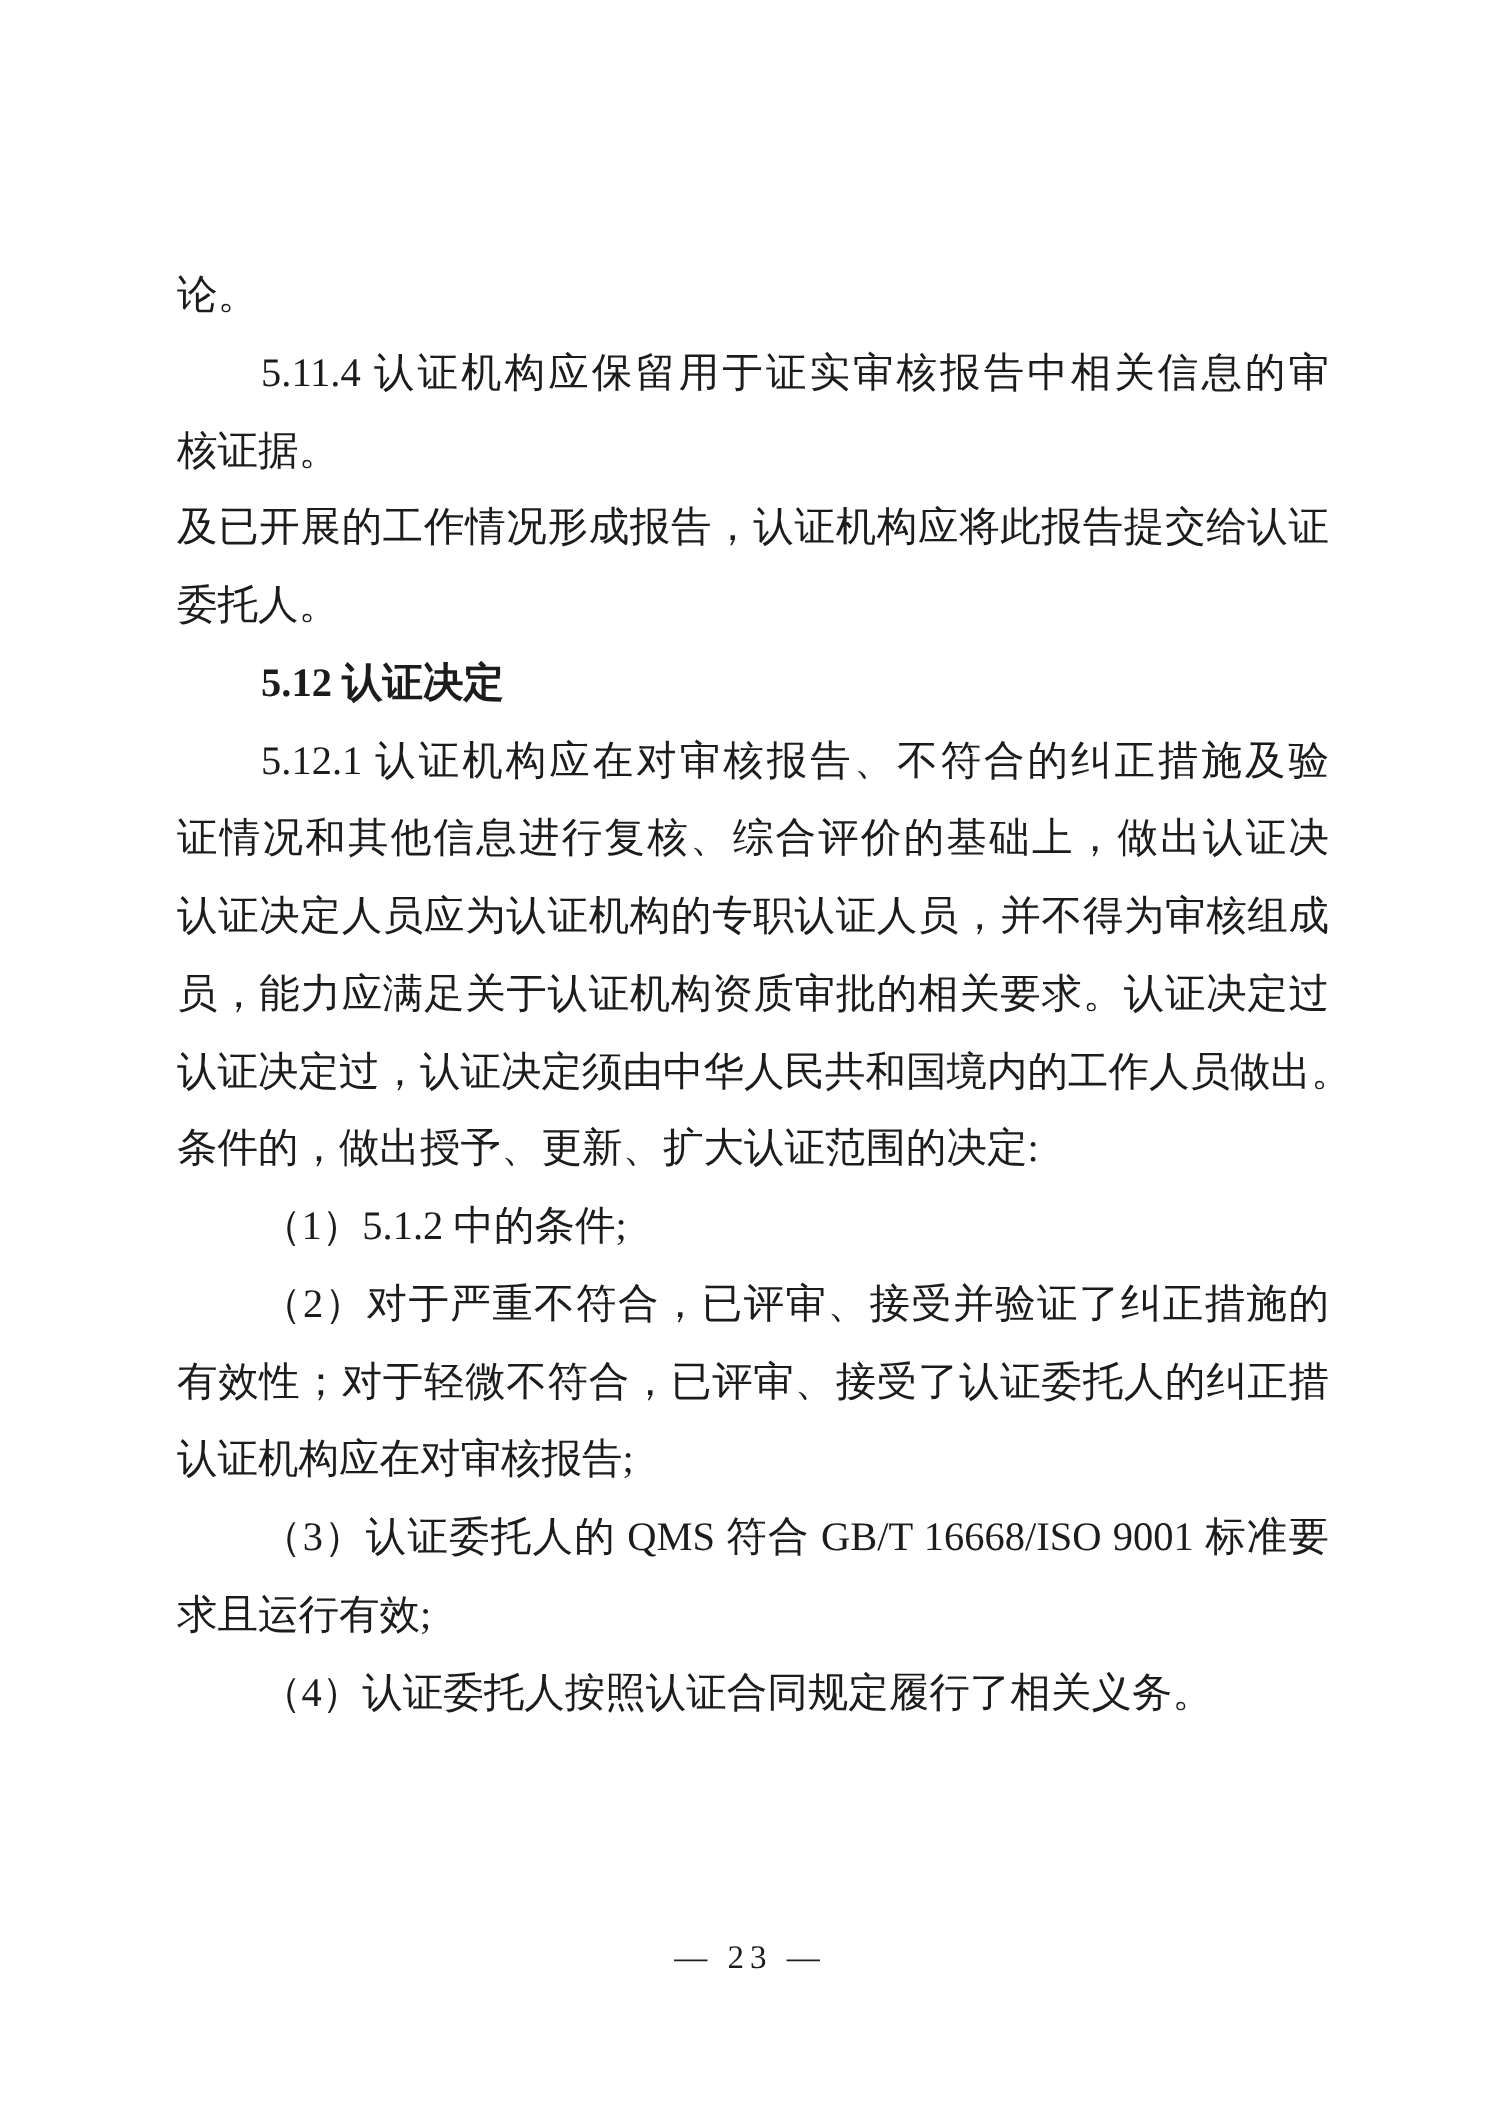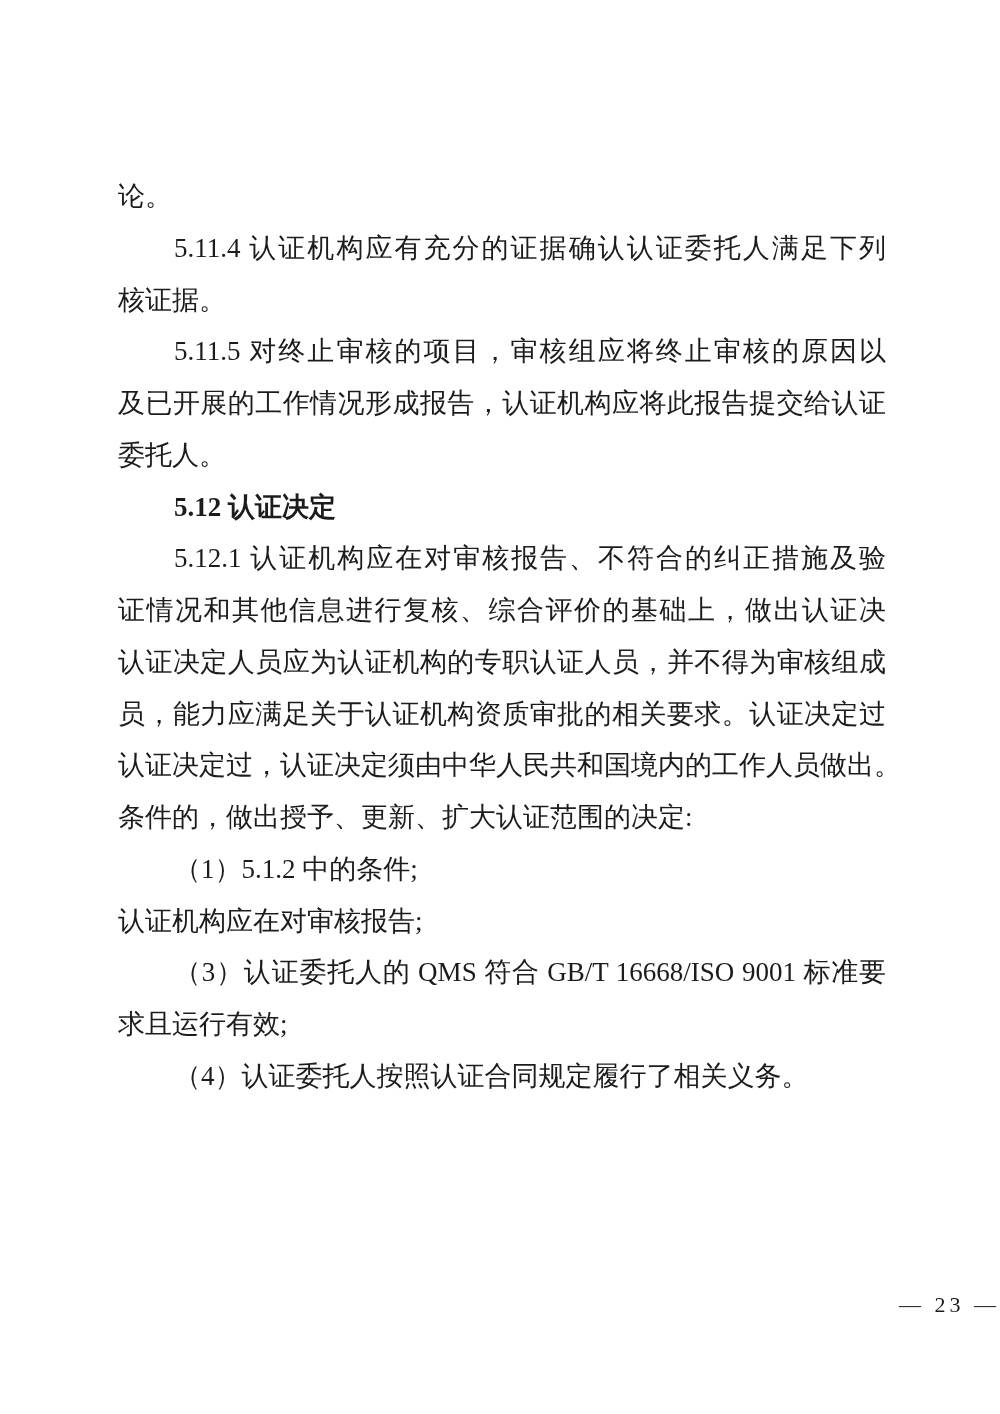--- a/index.html
+++ b/index.html
@@ -40,44 +40,45 @@
     padding-left: 56px;
   }
   .line.bold {
     font-weight: 700;
   }
   .page-footer {
     position: absolute;
     left: 0;
     top: 1292px;
     width: 100%;
-    text-align: right;
+    text-align: center;
     font-size: 22px;
     letter-spacing: 4px;
     color: #1c1c1c;
   }
 </style>
 </head>
 <body>
 
 <div class="page">
   <div class="doc-body">
       <div class="line">论。</div>
-      <div class="line indent fill">5.11.4 认证机构应有充分的证据确认认证委托人满足下列</div>
+      <div class="line indent fill">5.11.4 认证机构应保留用于证实审核报告中相关信息的审</div>
       <div class="line">核证据。</div>
-      <div class="line indent fill">5.11.5 对终止审核的项目，审核组应将终止审核的原因以</div>
       <div class="line fill">及已开展的工作情况形成报告，认证机构应将此报告提交给认证</div>
       <div class="line">委托人。</div>
       <div class="line bold indent">5.12 认证决定</div>
       <div class="line indent fill">5.12.1 认证机构应在对审核报告、不符合的纠正措施及验</div>
       <div class="line fill">证情况和其他信息进行复核、综合评价的基础上，做出认证决定。</div>
       <div class="line fill">认证决定人员应为认证机构的专职认证人员，并不得为审核组成</div>
       <div class="line fill">员，能力应满足关于认证机构资质审批的相关要求。认证决定过</div>
       <div class="line">认证决定过，认证决定须由中华人民共和国境内的工作人员做出。</div>
       <div class="line">条件的，做出授予、更新、扩大认证范围的决定:</div>
       <div class="line indent">（1）5.1.2 中的条件;</div>
+      <div class="line indent fill">（2）对于严重不符合，已评审、接受并验证了纠正措施的</div>
+      <div class="line fill">有效性；对于轻微不符合，已评审、接受了认证委托人的纠正措</div>
       <div class="line">认证机构应在对审核报告;</div>
       <div class="line indent fill">（3）认证委托人的 QMS 符合 GB/T 16668/ISO 9001 标准要</div>
       <div class="line">求且运行有效;</div>
       <div class="line indent">（4）认证委托人按照认证合同规定履行了相关义务。</div>
     </div>
   <div class="page-footer">— 23 —</div>
 </div>
 
 </body></html>

